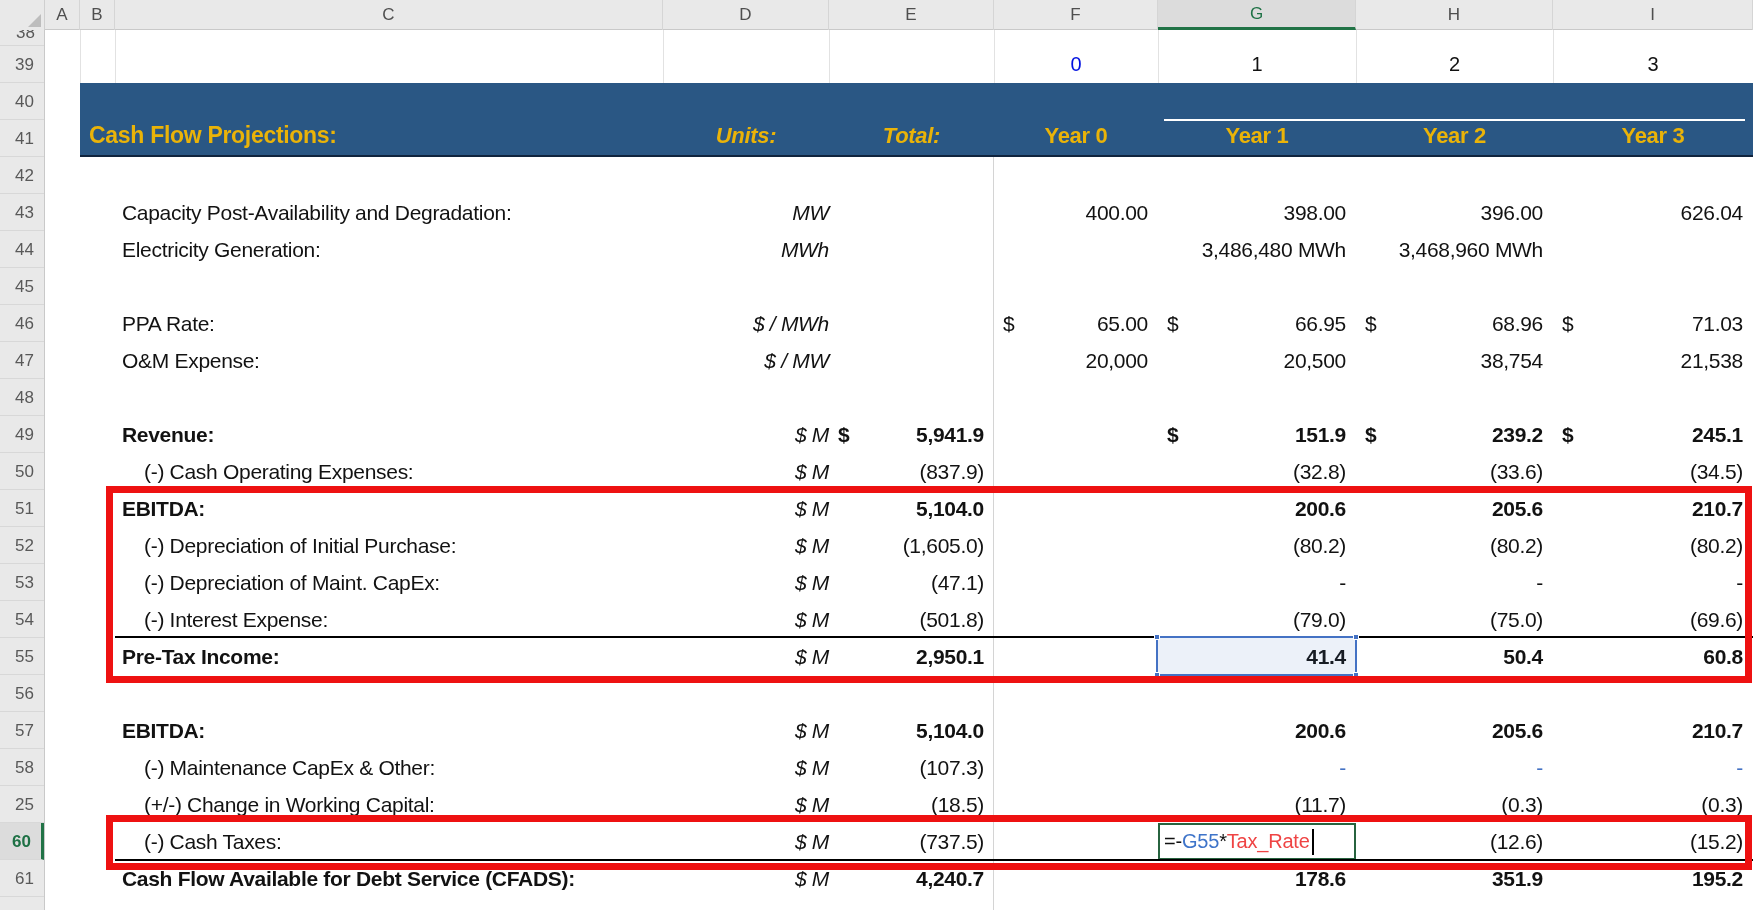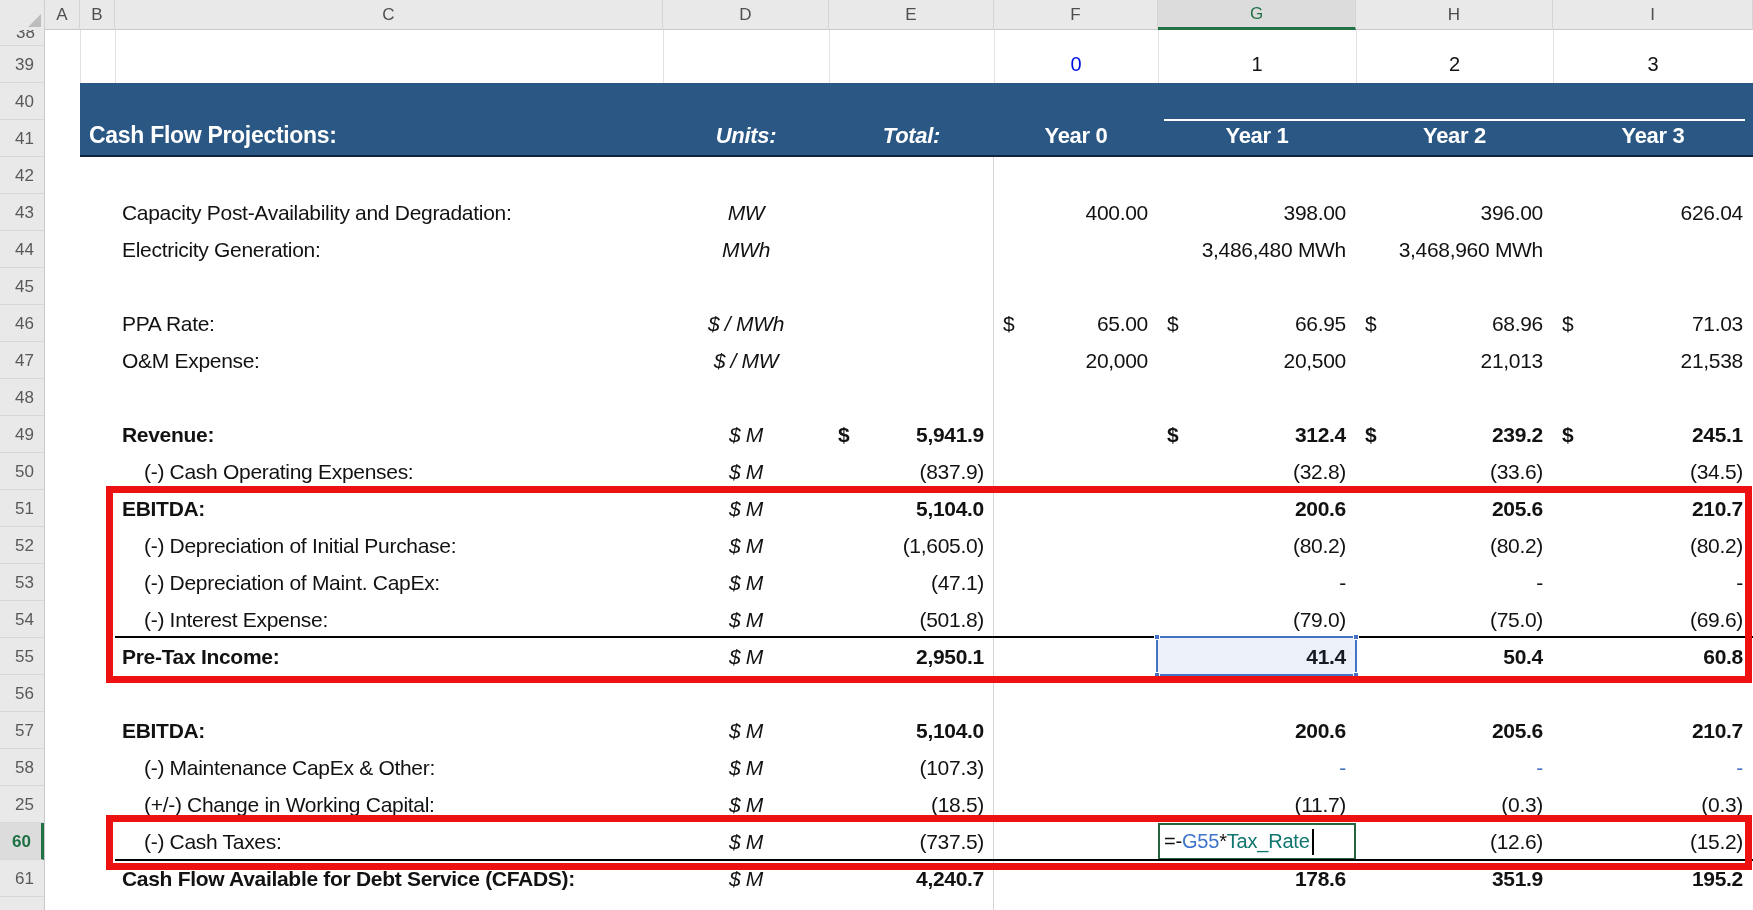--- a/index.html
+++ b/index.html
@@ -24,21 +24,21 @@
         color:#595959;border-bottom:1px solid #D8D8D8;overflow:hidden;}
   .rowh.partial{height:16px;padding-left:16px;}
   .rowh.partial span{display:block;margin-top:-16px;}
   .rowh.active{background:#DCDCDC;color:#1E7145;border-right:3px solid #217346;font-weight:bold;}
   .rowh.filler{height:12px;border-bottom:none;}
   
   .vtick{position:absolute;top:30px;height:53px;width:1px;background:#E2E2E2;z-index:1;}
   .vline-ef{position:absolute;left:993px;top:157px;width:1px;height:753px;background:#D4D4D4;z-index:1;}
   
   .band{position:absolute;left:80px;top:83px;width:1673px;height:74px;background:#2A5784;
-        border-bottom:2px solid #10243E;z-index:6;color:#ffffff;}
+        border-bottom:2px solid #10243E;z-index:6;color:#eab308;}
   .band-title{position:absolute;left:9px;bottom:6px;font-size:23px;font-weight:bold;letter-spacing:-0.3px;}
   .bcell{position:absolute;bottom:6px;text-align:center;font-size:22px;font-weight:bold;letter-spacing:-0.3px;}
   .bD{left:583px;width:166px;font-style:italic;}
   .bE{left:749px;width:165px;font-style:italic;}
   .bF{left:914px;width:164px;text-align:center;}
   .bG{left:1078px;width:198px;}
   .bH{left:1276px;width:197px;}
   .bI{left:1473px;width:200px;}
   .band-underline{position:absolute;left:1084px;top:36px;width:581px;height:2px;background:#fff;}
   
@@ -47,32 +47,32 @@
   .ix{height:37px;line-height:37px;text-align:center;font-size:20px;}
   .ixF{width:164px;color:#0010E0;}
   .ixG{width:198px;}.ixH{width:197px;}.ixI{width:200px;}
   
   .rowsbody{position:absolute;left:45px;top:157px;width:1708px;z-index:3;}
   .row{display:flex;height:37px;}
   .cell{height:37px;line-height:37px;font-size:21px;letter-spacing:-0.3px;position:relative;}
   .cA{width:35px}.cB{width:35px}
   .cC{width:548px;padding-left:7px;white-space:nowrap;}
   .cC.ind{padding-left:29px;}
-  .cD{width:166px;text-align:center;font-style:italic;}
+  .cD{width:166px;text-align:right;font-style:italic;}
   .cE{width:165px}.cF{width:164px}.cG{width:198px}.cH{width:197px}.cI{width:200px}
   .b{font-weight:bold;}
   .val{display:block;text-align:right;padding-right:10px;}
   .val.blue{color:#4472C4;}
   .sym{position:absolute;left:9px;top:0;}
   
   .cell.formula{display:flex;align-items:center;padding-left:6px;background:#fff;
                 box-shadow:inset 0 0 0 2px #27633F;z-index:8;font-size:20px;letter-spacing:-0.2px;}
   .fp-op{color:#121212;}
   .fp-ref{color:#3E74C9;}
-  .fp-name{color:#0f766e;}
+  .fp-name{color:#ef4444;}
   .cursor{display:inline-block;width:2px;height:26px;background:#000;margin-left:2px;}
   
   .hline{position:absolute;height:2px;background:#000;z-index:5;}
   .hline1{left:115px;top:636px;width:1638px;}
   .hline2{left:115px;top:859px;width:1638px;}
   .redbox{position:absolute;border:7px solid #EE1111;z-index:10;}
   .redbox1{left:106px;top:486px;width:1646px;height:197px;}
   .redbox2{left:106px;top:815px;width:1646px;height:55px;}
   .selbox{position:absolute;left:1156px;top:636px;width:201px;height:40px;
           border:2px solid #4472C4;background:rgba(68,114,196,0.10);z-index:7;}
@@ -246,21 +246,21 @@
         <div class="cell cC">O&amp;M Expense:</div>
         <div class="cell cD">$ / MW</div>
         <div class="cell cE"></div>
         <div class="cell cF">
           <span class="val">20,000</span>
         </div>
         <div class="cell cG">
           <span class="val">20,500</span>
         </div>
         <div class="cell cH">
-          <span class="val">21,013</span>
+          <span class="val">38,754</span>
         </div>
         <div class="cell cI">
           <span class="val">21,538</span>
         </div>
       </div>
       <div class="row">
         <div class="cell cA"></div>
         <div class="cell cB"></div>
         <div class="cell cC"></div>
         <div class="cell cD"></div>
@@ -275,21 +275,21 @@
         <div class="cell cB"></div>
         <div class="cell cC b">Revenue:</div>
         <div class="cell cD">$ M</div>
         <div class="cell cE">
           <span class="sym b">$</span>
           <span class="val b">5,941.9</span>
         </div>
         <div class="cell cF"></div>
         <div class="cell cG">
           <span class="sym b">$</span>
-          <span class="val b">312.4</span>
+          <span class="val b">151.9</span>
         </div>
         <div class="cell cH">
           <span class="sym b">$</span>
           <span class="val b">239.2</span>
         </div>
         <div class="cell cI">
           <span class="sym b">$</span>
           <span class="val b">245.1</span>
         </div>
       </div>

